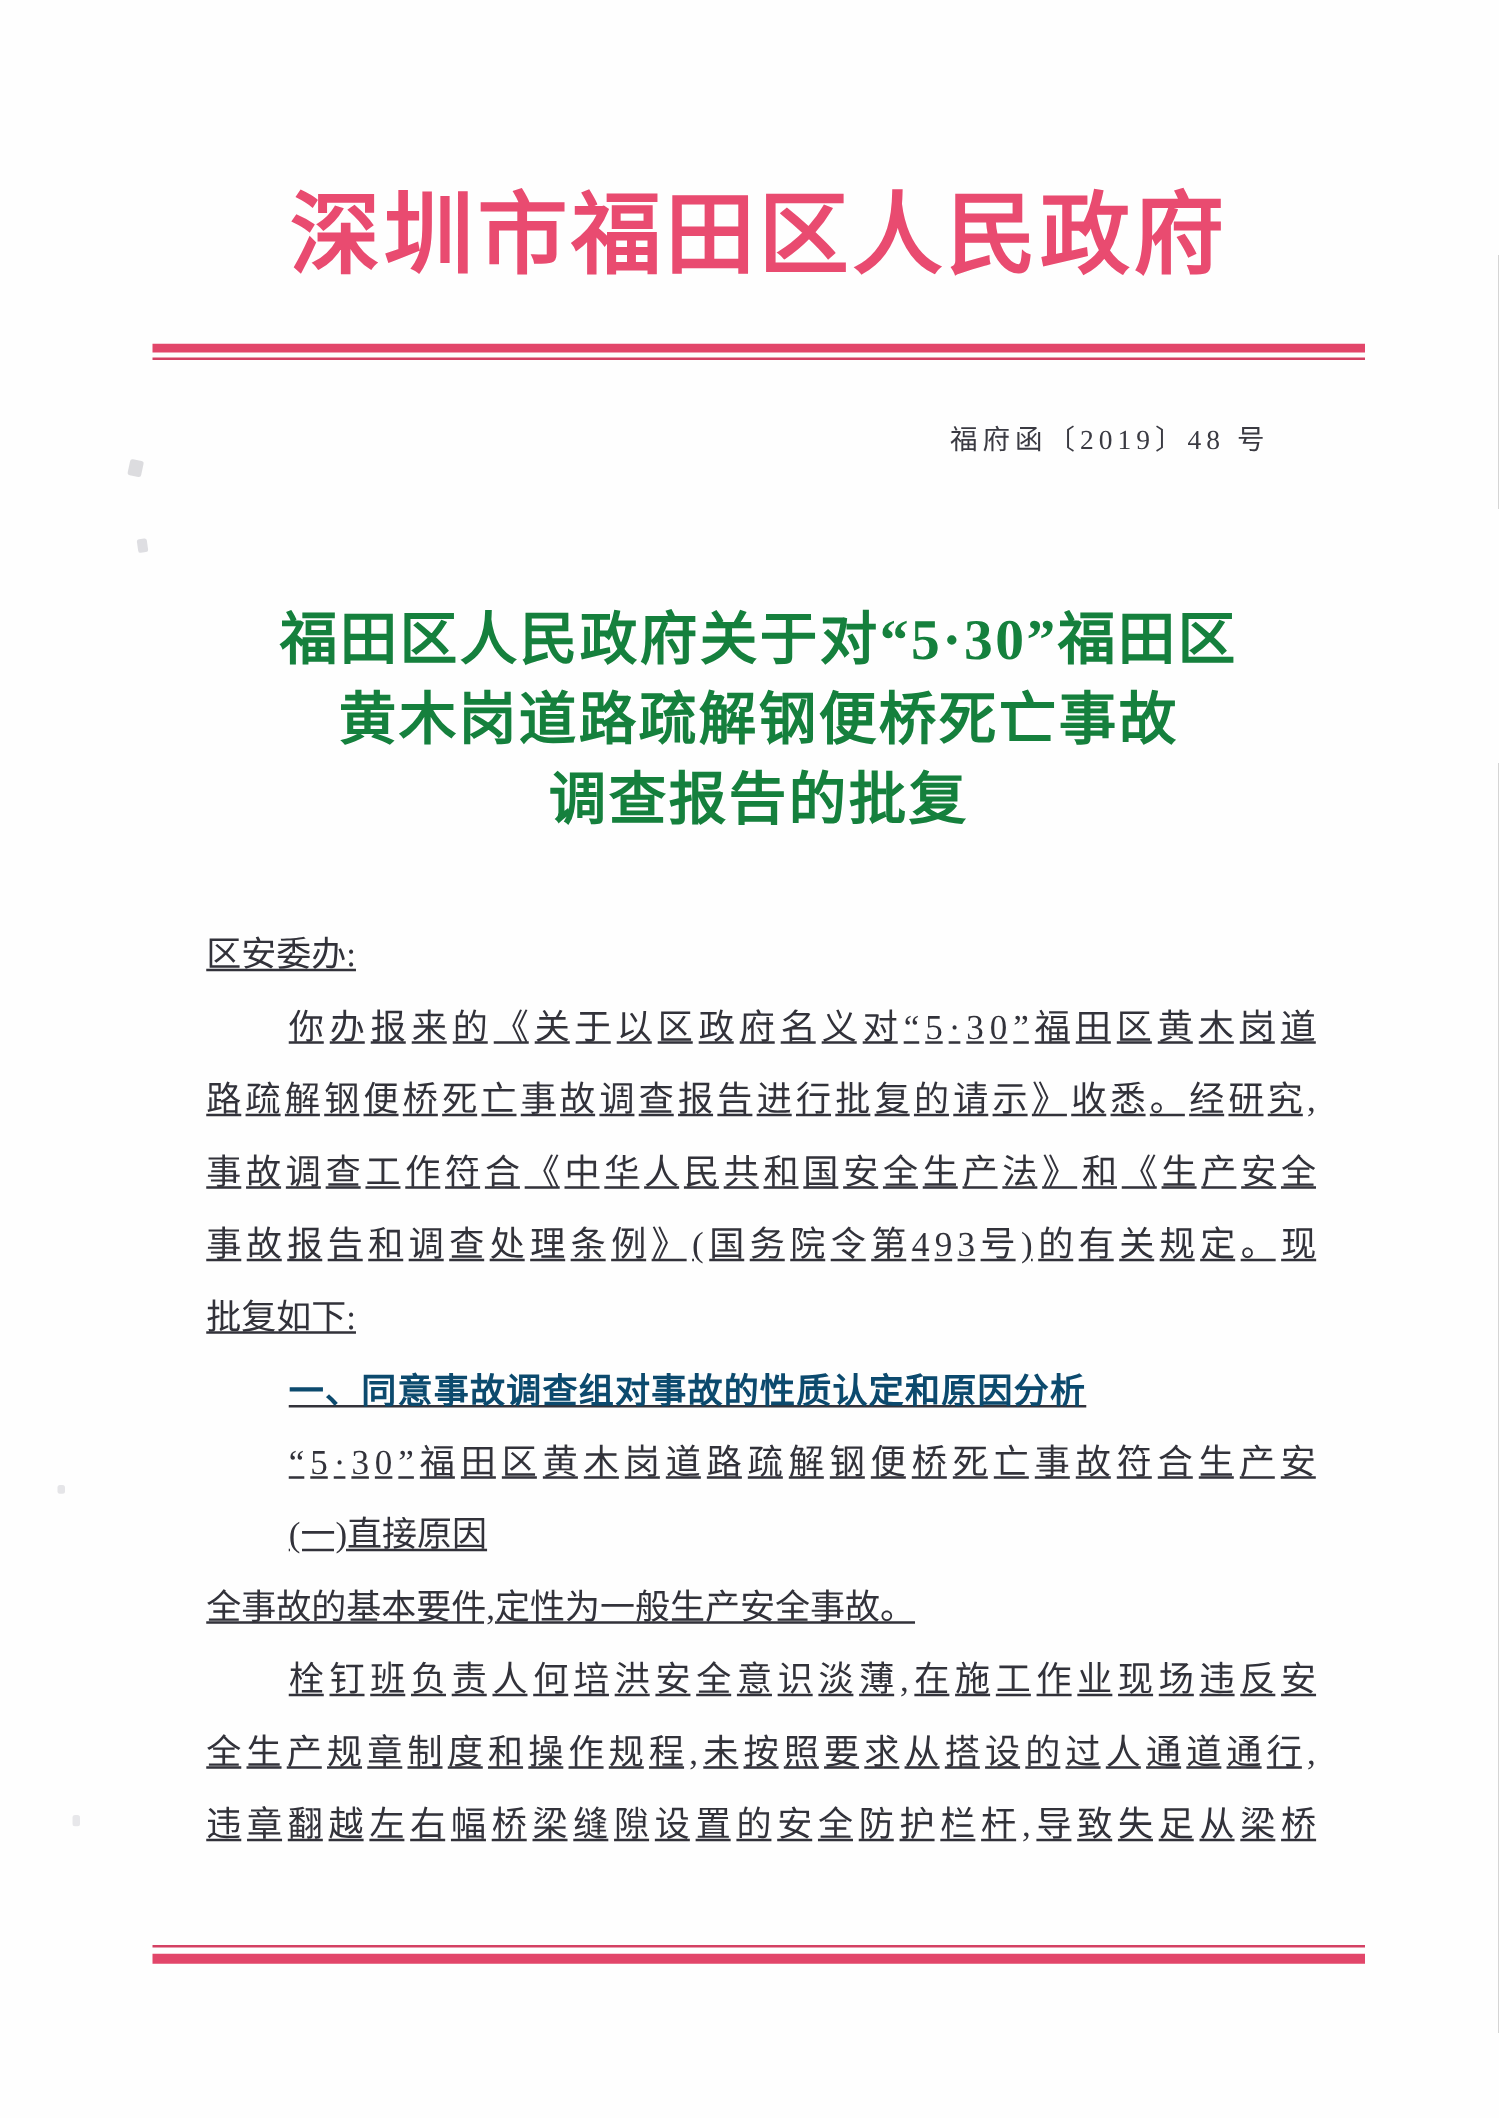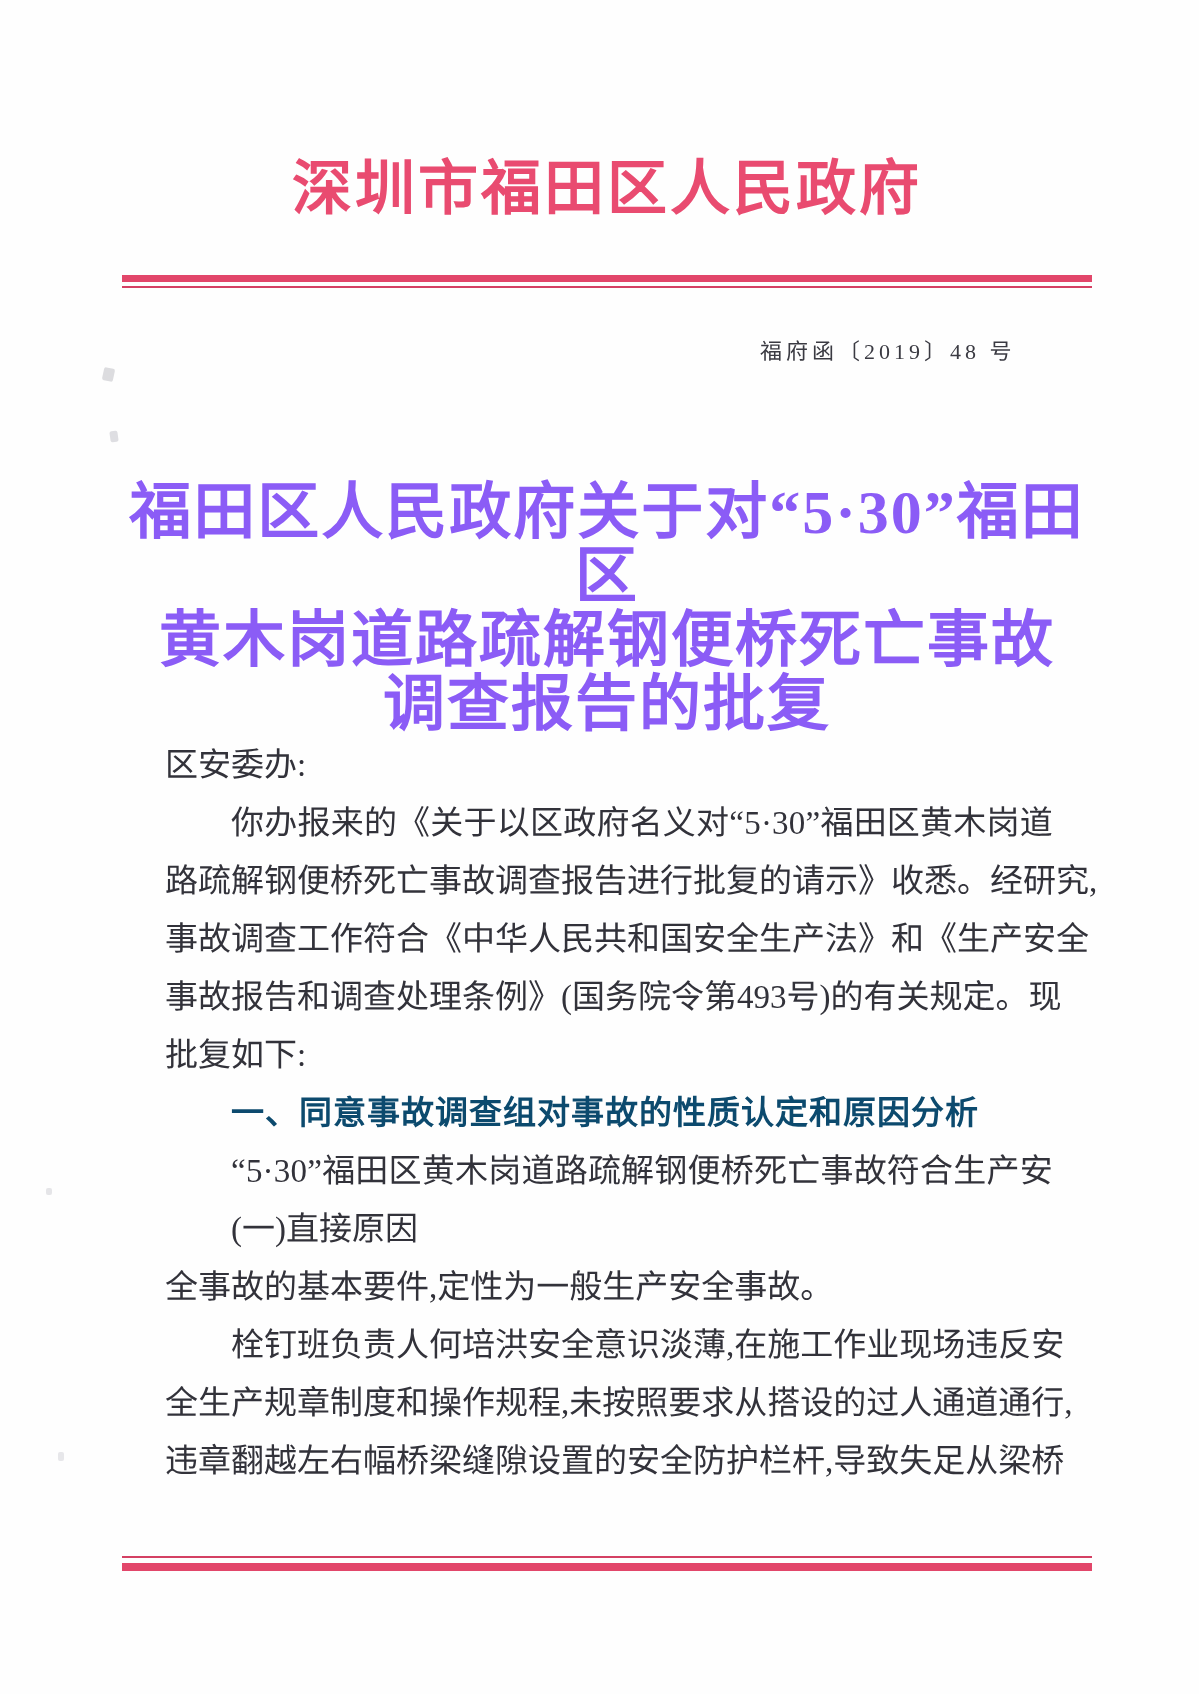--- a/index.html
+++ b/index.html
@@ -10,21 +10,21 @@
     background:#fefefe;
     overflow:hidden;
     font-family:"Liberation Serif","DejaVu Serif",serif;
   }
   .content{position:absolute;left:122px;width:970px;}
 
   
   .masthead{
     top:141px;
     text-align:center;
-    font-size:60px;
+    font-size:72px;
     line-height:96px;
     font-weight:700;
     letter-spacing:3px;
     color:#e94b70;
     white-space:nowrap;
   }
 
   
   .rule{position:absolute;left:122px;width:970px;}
   .rule-top-thick{top:275px;height:7px;background:#e2466a;}
@@ -39,34 +39,35 @@
     font-size:22px;line-height:44px;
     letter-spacing:4px;
     color:#3a3a42;
     white-space:nowrap;
   }
 
   
   .title{
     top:480px;
     text-align:center;
-    font-size:62px;
+    font-size:46px;
     line-height:64px;
     font-weight:700;
     letter-spacing:2px;
-    color:#8b5cf6;
+    color:#15803d;
   }
 
   
   .body{
     top:736px;
     left:165px;
     width:888px;
-    font-size:33px;
+    font-size:28px;
     color:#32323a;
+    text-decoration:underline;
   }
   .ln{height:58px;line-height:58px;white-space:nowrap;}
   .j{display:flex;justify-content:space-between;white-space:normal;}
   .j span{display:block;}
   .ind{padding-left:66px;}
   .hei{
     font-family:"Liberation Sans","DejaVu Sans",sans-serif;
     font-weight:700;
     letter-spacing:1px;
     color:#0c4a6e;

